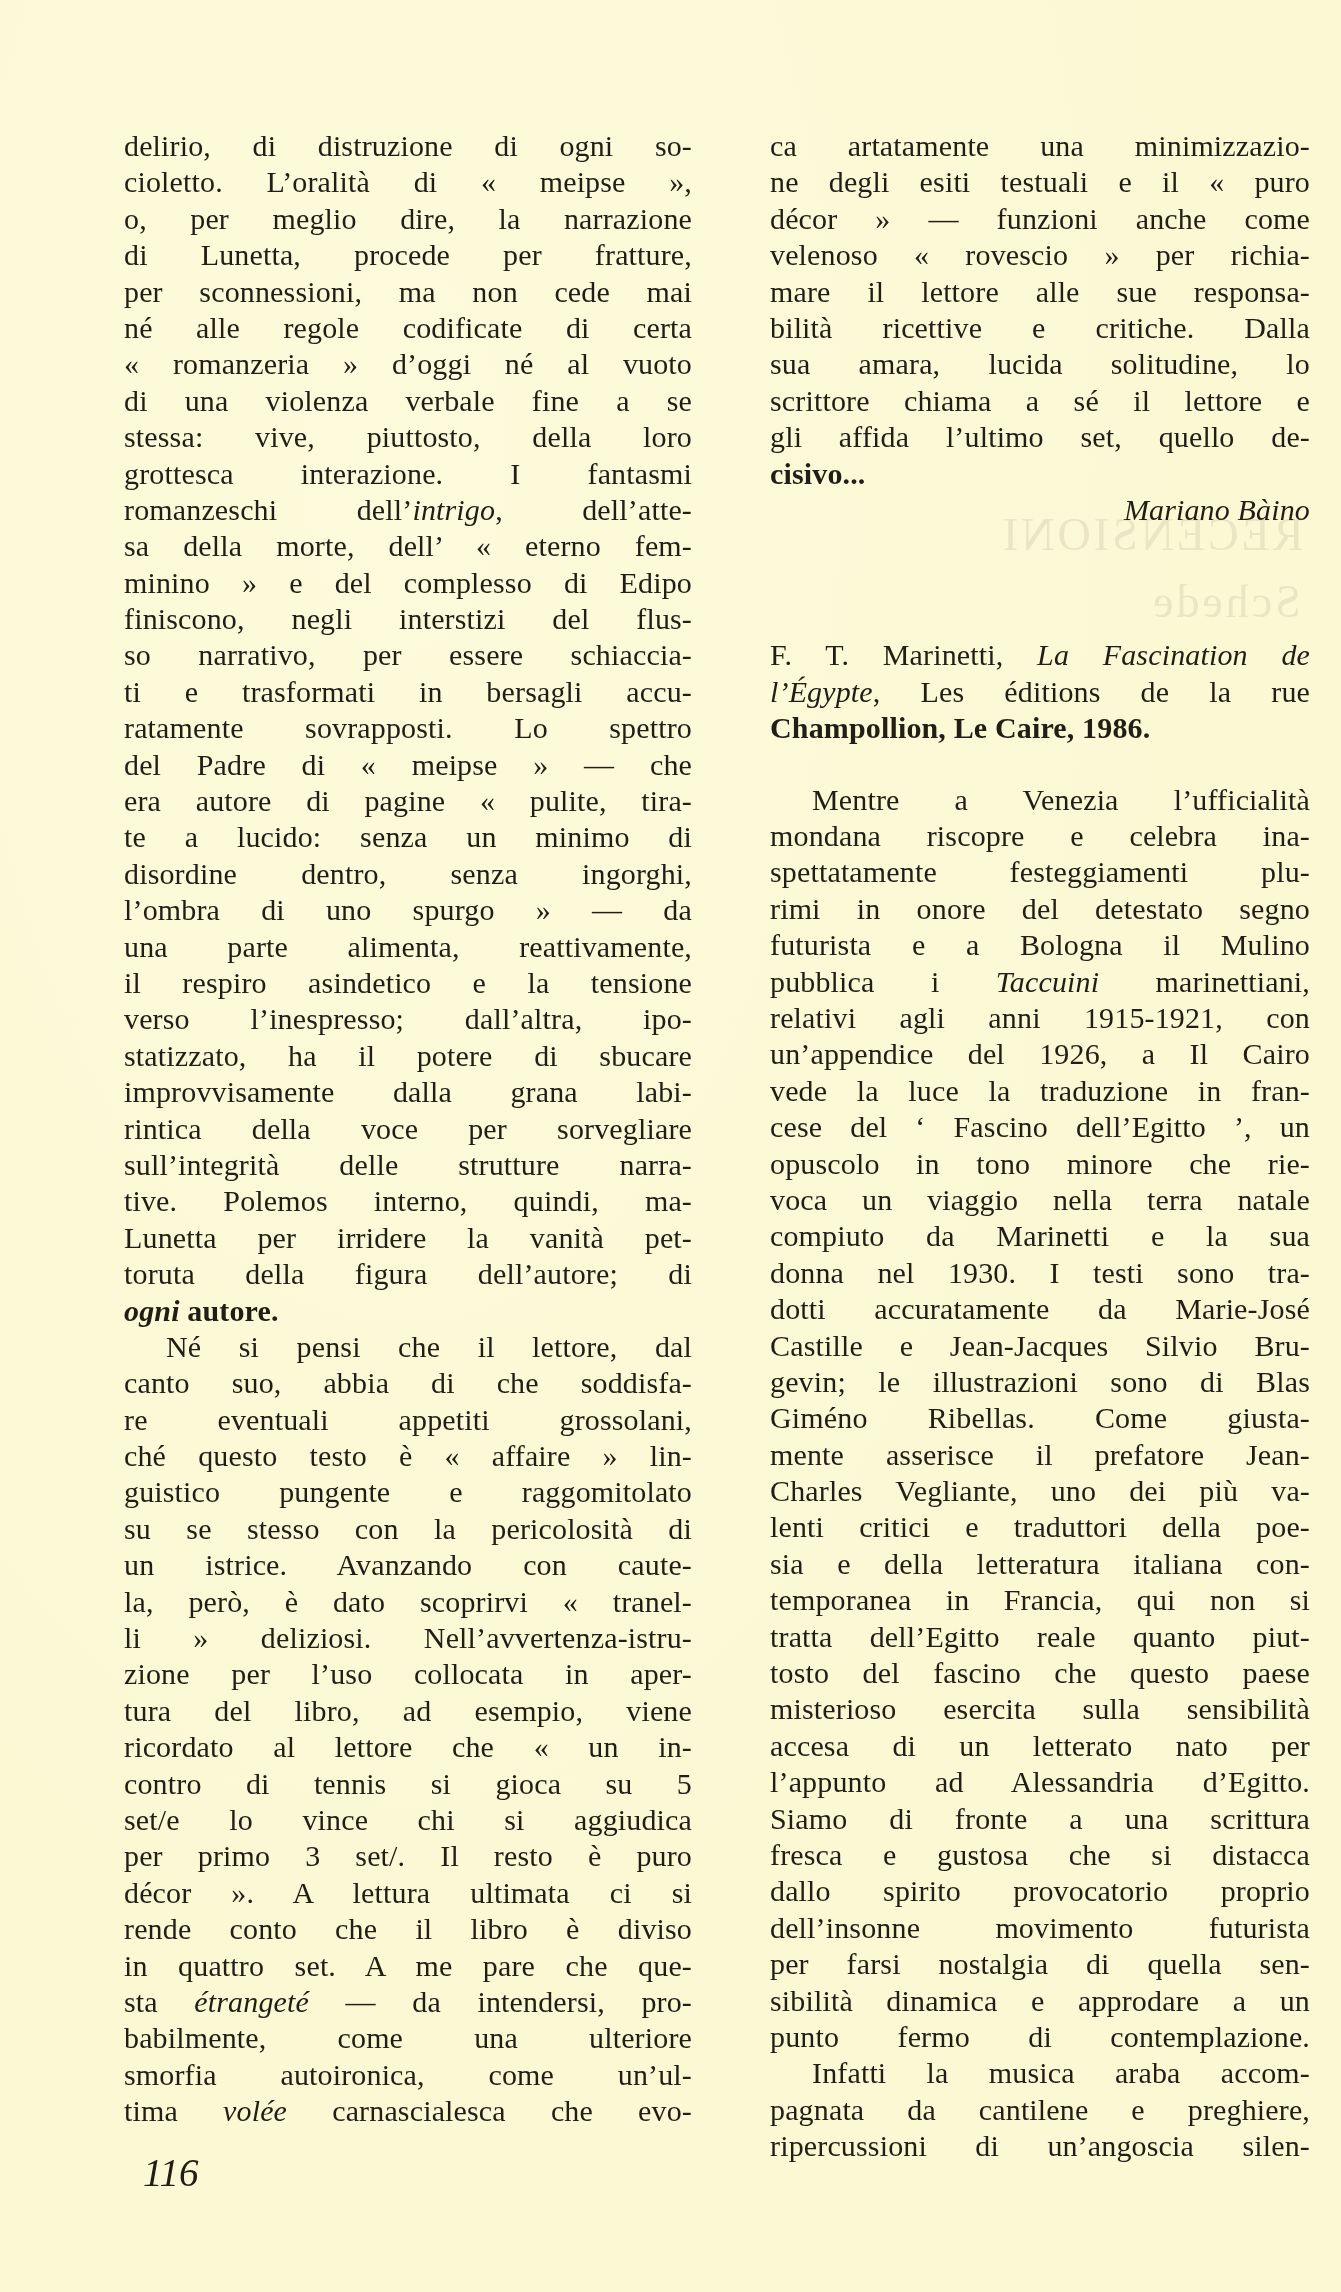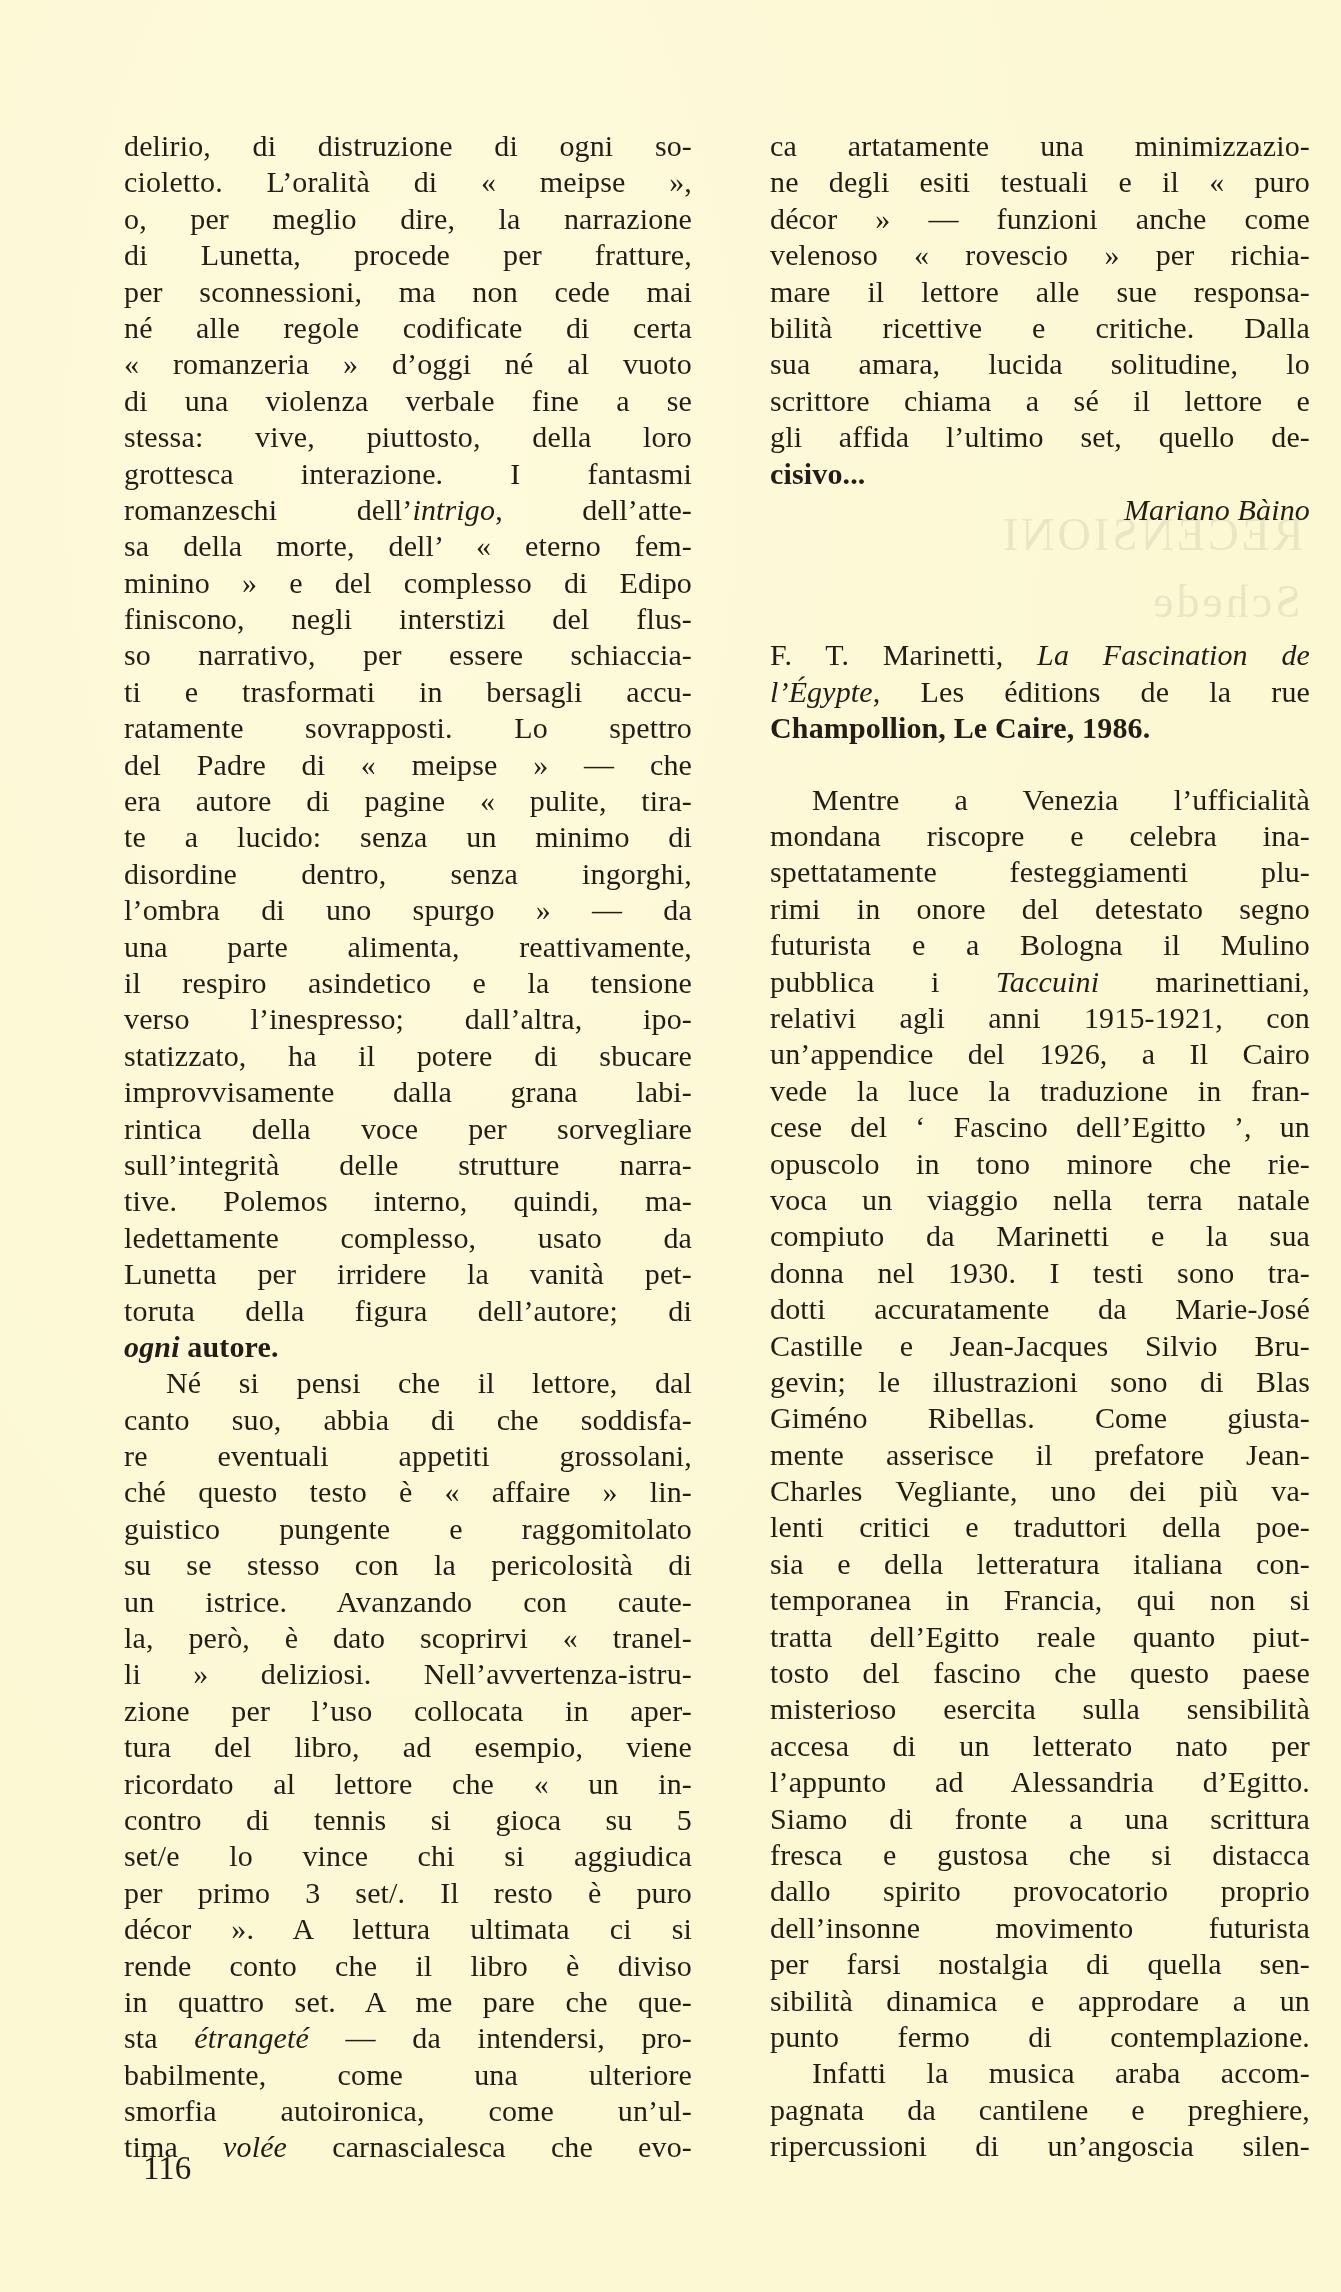--- a/index.html
+++ b/index.html
@@ -46,21 +46,22 @@
     color: rgba(120, 100, 90, 0.13);
     transform: scaleX(-1);
     font-size: 46px;
     letter-spacing: 3px;
     white-space: nowrap;
   }
   .page-number {
     position: absolute;
     left: 143px;
     top: 2150px;
-    font-size: 33px;
+    font-size: 39px;
+    font-style: italic;
   }
   .citation .line { }
 </style>
 </head>
 <body>
 
 <div class="page">
 
   <div class="ghost" style="left:1000px; top:508px;">RECENSIONI</div>
   <div class="ghost" style="left:1150px; top:575px;">Schede</div>
@@ -89,21 +90,20 @@
       <div class="line">disordine dentro, senza ingorghi,</div>
       <div class="line">l’ombra di uno spurgo » — da</div>
       <div class="line">una parte alimenta, reattivamente,</div>
       <div class="line">il respiro asindetico e la tensione</div>
       <div class="line">verso l’inespresso; dall’altra, ipo-</div>
       <div class="line">statizzato, ha il potere di sbucare</div>
       <div class="line">improvvisamente dalla grana labi-</div>
       <div class="line">rintica della voce per sorvegliare</div>
       <div class="line">sull’integrità delle strutture narra-</div>
       <div class="line">tive. Polemos interno, quindi, ma-</div>
-      <div class="line">ledettamente complesso, usato da</div>
       <div class="line">Lunetta per irridere la vanità pet-</div>
       <div class="line">toruta della figura dell’autore; di</div>
       <div class="line last"><em>ogni</em><span> autore.</span></div>
       <div class="line indent">Né si pensi che il lettore, dal</div>
       <div class="line">canto suo, abbia di che soddisfa-</div>
       <div class="line">re eventuali appetiti grossolani,</div>
       <div class="line">ché questo testo è « affaire » lin-</div>
       <div class="line">guistico pungente e raggomitolato</div>
       <div class="line">su se stesso con la pericolosità di</div>
       <div class="line">un istrice. Avanzando con caute-</div>

